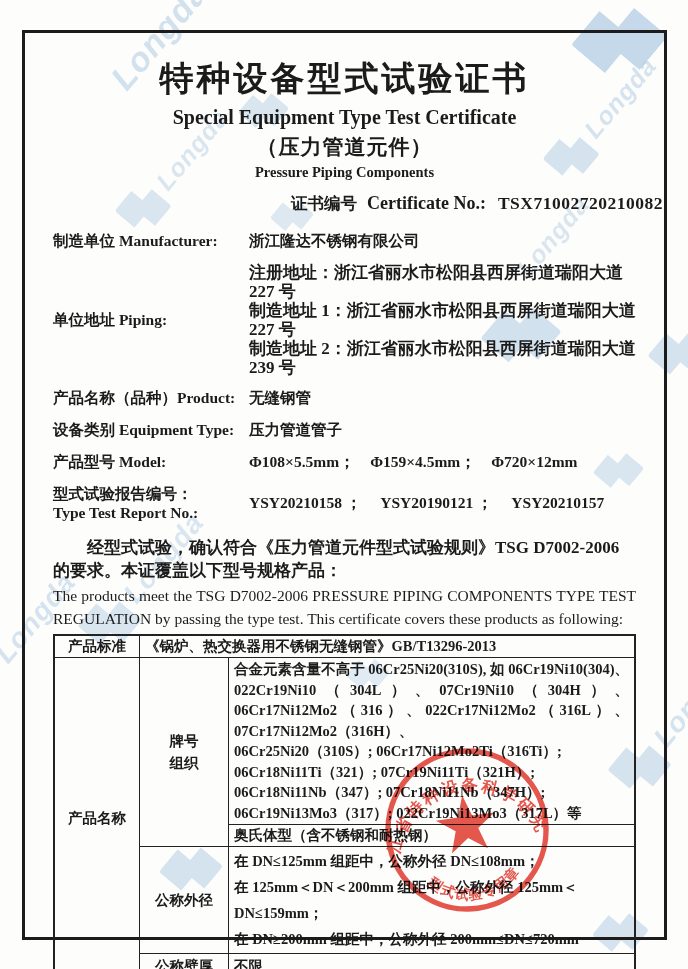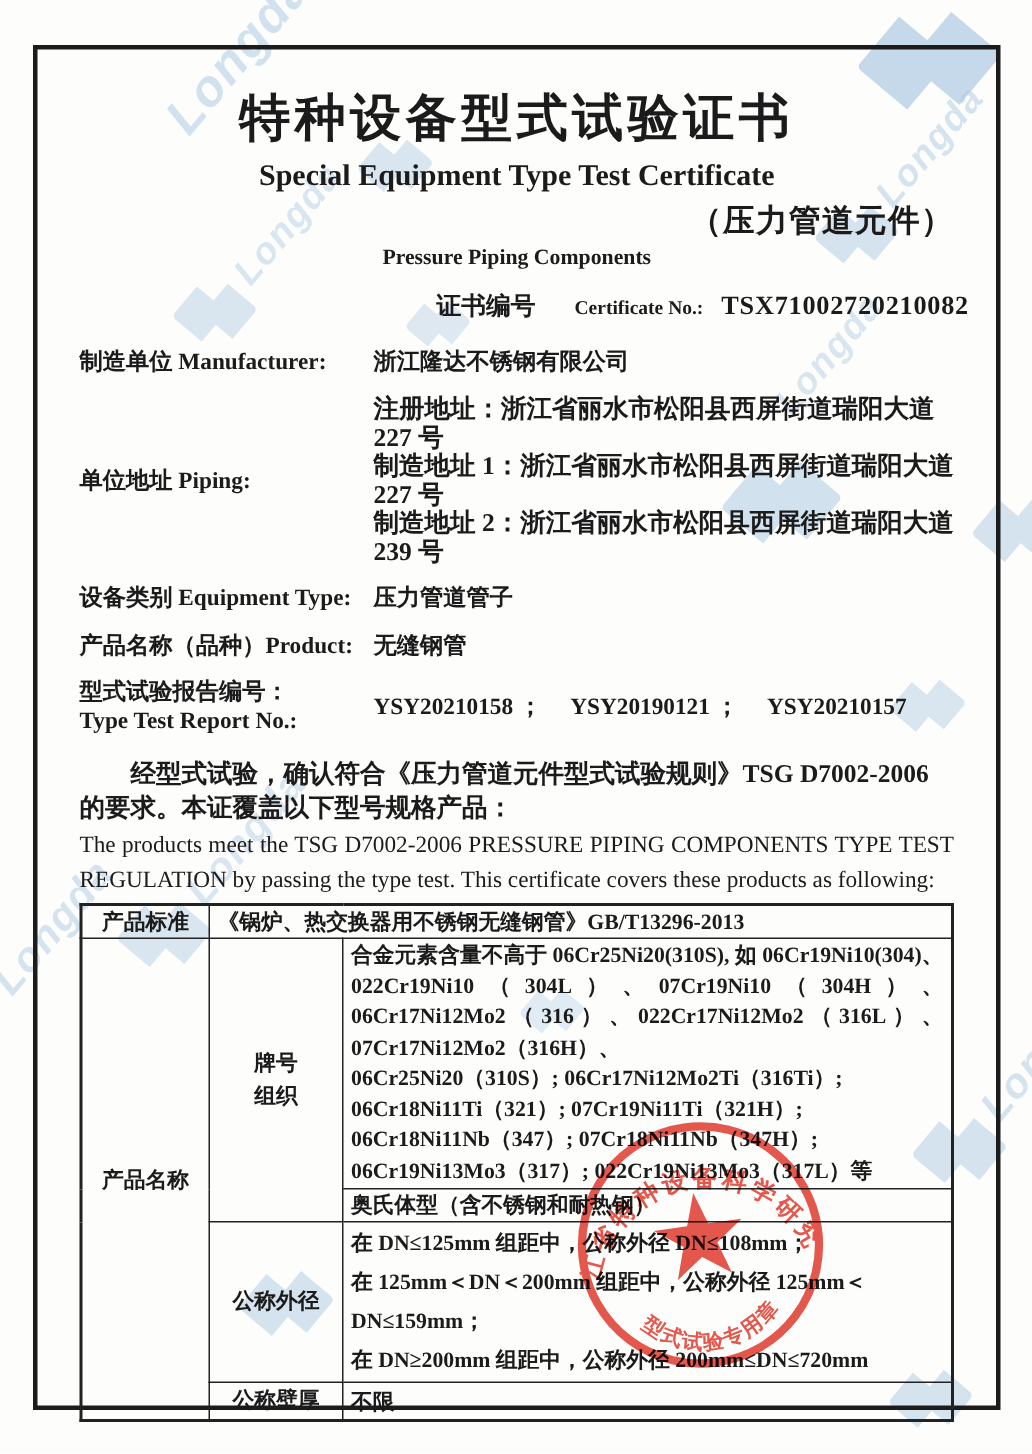--- a/index.html
+++ b/index.html
@@ -17,25 +17,25 @@
       clip-path:polygon(0 0,64% 0,64% 36%,100% 36%,100% 100%,36% 100%,36% 64%,0 64%);
       border-radius:4px;}
   .wm-text{font-family:"Liberation Sans","DejaVu Sans",sans-serif;
       font-weight:bold;font-style:italic;letter-spacing:1px;}
   
   .frame{position:absolute;left:22px;top:30px;right:21px;bottom:29px;
       border:3px solid #1c1c1c;z-index:1;padding:0 28px;box-sizing:border-box;}
   
   .title-zh{margin-top:23px;text-align:center;font-size:34px;font-weight:700;letter-spacing:3px;}
   .title-en{margin-top:4px;text-align:center;font-size:20px;font-weight:700;}
-  .sub-zh{margin-top:4px;text-align:right;font-size:21px;font-weight:600;letter-spacing:1px;}
+  .sub-zh{margin-top:4px;text-align:center;font-size:21px;font-weight:600;letter-spacing:1px;}
   .sub-en{margin-top:3px;text-align:center;font-size:14.5px;font-weight:700;}
   .certno{margin-top:12px;padding-left:238px;white-space:nowrap;}
   .certno .l-zh{font-size:16.5px;font-weight:600;}
-  .certno .l-en{font-size:13px;font-weight:700;margin-left:22px;}
+  .certno .l-en{font-size:18px;font-weight:700;margin-left:6px;}
   .certno .val{font-size:17.5px;font-weight:700;margin-left:8px;letter-spacing:.5px;}
   
   .fields{margin-top:16px;}
   .frow{display:grid;grid-template-columns:196px 1fr;margin-bottom:11px;align-items:center;}
   .flabel{font-size:15.5px;font-weight:700;}
   .fvalue{font-size:15.5px;font-weight:700;}
   .addr-lines div{line-height:19px;font-size:17px;}
   .rpt-label div{line-height:19px;}
   
   .statement{margin-top:14px;}
@@ -137,29 +137,33 @@
       <div class="frow">
         <div class="flabel">单位地址 Piping:</div>
         <div class="fvalue addr-lines">
           <div>注册地址：浙江省丽水市松阳县西屏街道瑞阳大道 227 号</div>
           <div>制造地址 1：浙江省丽水市松阳县西屏街道瑞阳大道 227 号</div>
           <div>制造地址 2：浙江省丽水市松阳县西屏街道瑞阳大道 239 号</div>
         </div>
       </div>
 
       <div class="frow">
+        <div class="flabel">产品名称（品种）Product:</div>
+        <div class="fvalue">无缝钢管</div>
+      </div>
+
+      <div class="frow">
         <div class="flabel">设备类别 Equipment Type:</div>
         <div class="fvalue">压力管道管子</div>
       </div>
 
       <div class="frow">
-        <div class="flabel">产品名称（品种）Product:</div>
-        <div class="fvalue">无缝钢管</div>
-      </div>
-
+        <div class="flabel">产品型号 Model:</div>
+        <div class="fvalue">Φ108×5.5mm；　Φ159×4.5mm；　Φ720×12mm</div>
+      </div>
 
       <div class="frow">
         <div class="flabel rpt-label">
           <div>型式试验报告编号：</div>
           <div>Type Test Report No.:</div>
         </div>
         <div class="fvalue">YSY20210158 ；　 YSY20190121 ；　 YSY20210157</div>
       </div>
 
     </div>

